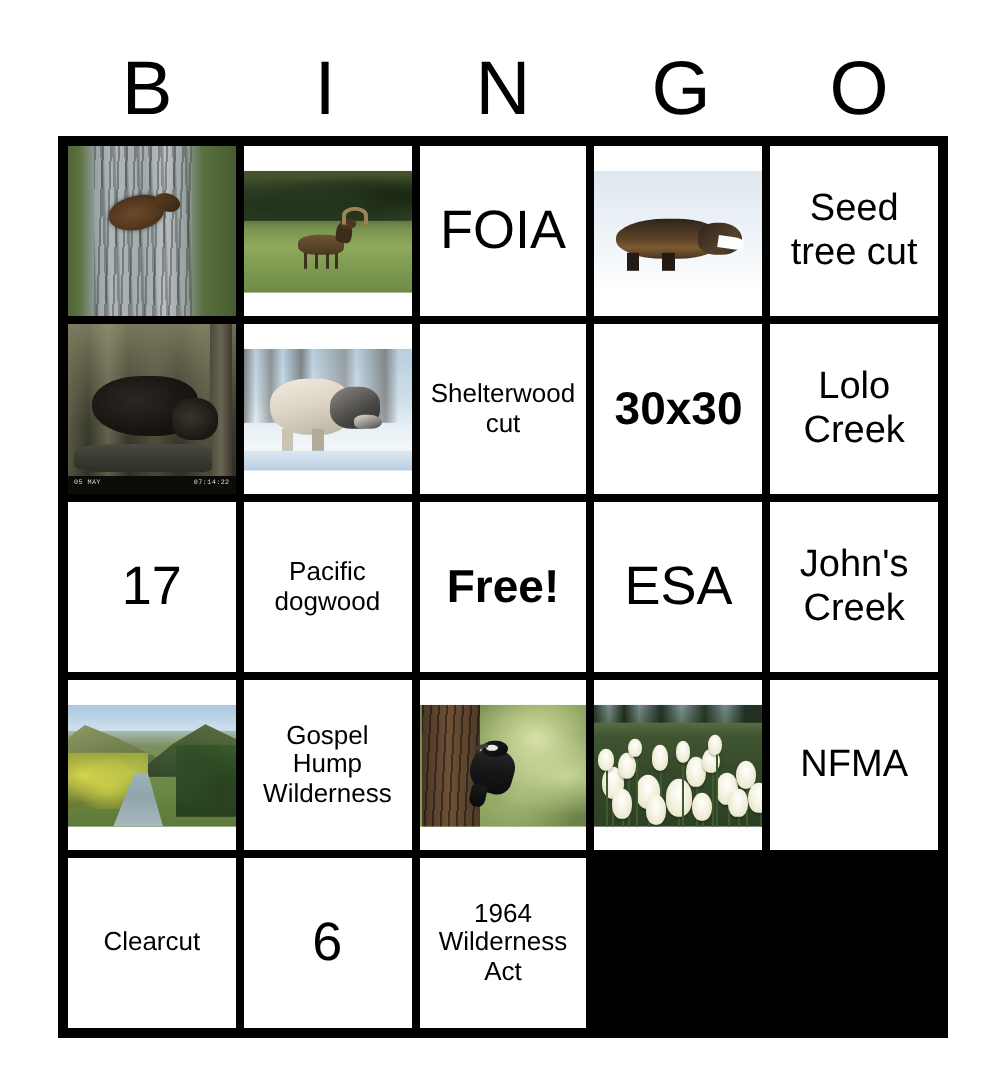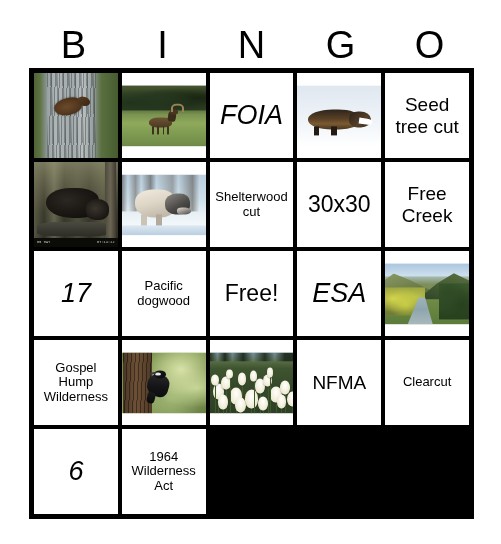--- a/index.html
+++ b/index.html
@@ -72,22 +72,22 @@
   .cell-text {
     display: block;
     width: 100%;
     padding: 0 3px;
     box-sizing: border-box;
     line-height: 1.12;
     word-wrap: break-word;
   }
 
   
-  .t-xl  { font-size: 27px; font-style: italic; }
-  .t-lg  { font-size: 23px; }
+  .t-xl  { font-size: 27px; }
+  .t-lg  { font-size: 23px; font-weight: bold; }
   .t-md  { font-size: 19px; }
   .t-sm  { font-size: 13px; }
 
   
   .photo {
     position: absolute;
     left: 0;
     right: 0;
     top: 50%;
     transform: translateY(-50%);
@@ -602,33 +602,36 @@
           </div>
         </div>
       </div>
       <div class="cell">
         <span class="cell-text t-sm">Shelterwood cut</span>
       </div>
       <div class="cell">
         <span class="cell-text t-lg">30x30</span>
       </div>
       <div class="cell">
-        <span class="cell-text t-md">Free Creek</span>
+        <span class="cell-text t-md">Lolo Creek</span>
       </div>
       <div class="cell">
         <span class="cell-text t-xl">17</span>
       </div>
       <div class="cell">
         <span class="cell-text t-sm">Pacific dogwood</span>
       </div>
       <div class="cell">
         <span class="cell-text t-lg">Free!</span>
       </div>
       <div class="cell">
         <span class="cell-text t-xl">ESA</span>
+      </div>
+      <div class="cell">
+        <span class="cell-text t-md">John's Creek</span>
       </div>
       <div class="cell">
         <div class="photo">
           <div class="photo-inner ph-river">
             <div class="sky"></div>
             <div class="ridge-l"></div>
             <div class="ridge-r"></div>
             <div class="aspen-l"></div>
             <div class="conifer-r"></div>
             <div class="water"></div>

